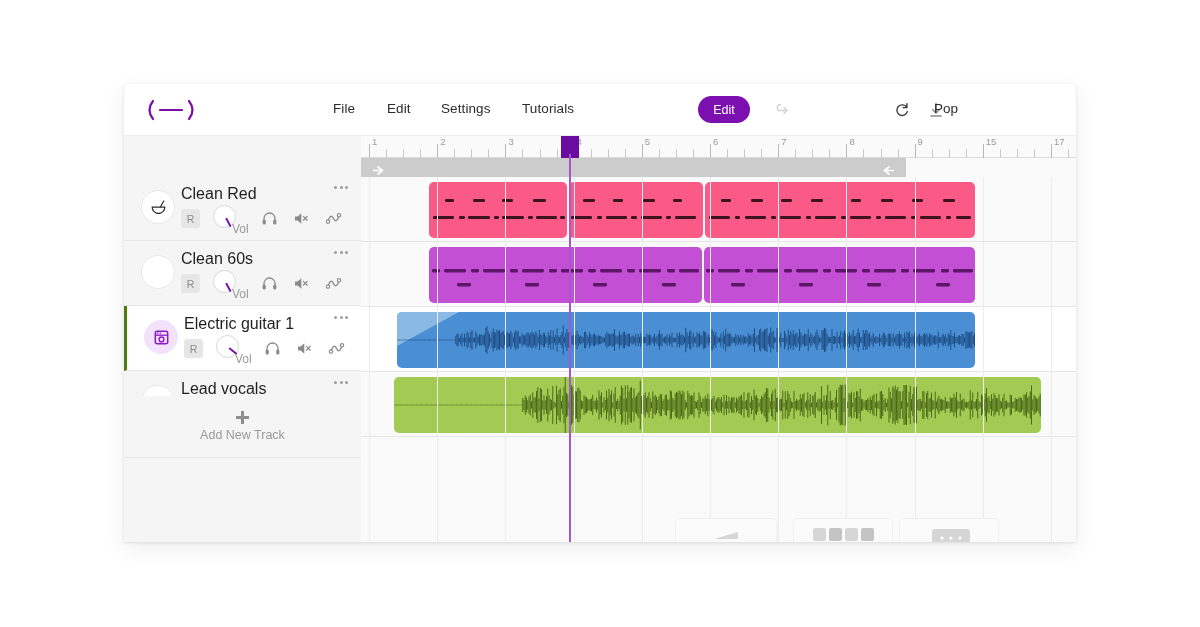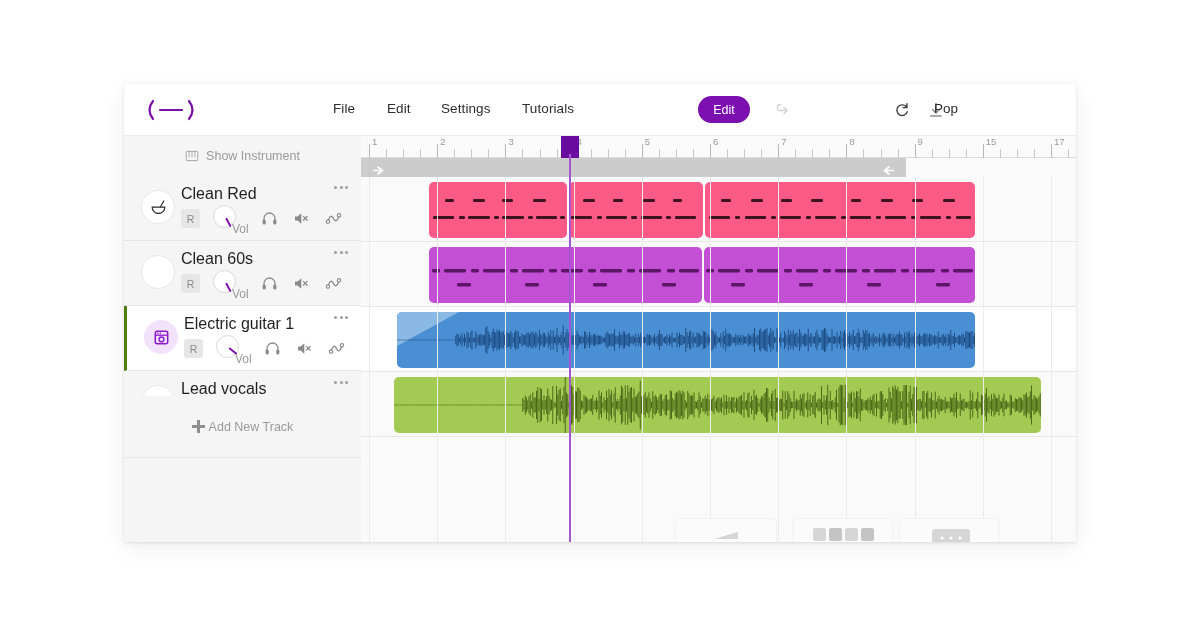--- a/index.html
+++ b/index.html
@@ -156,21 +156,21 @@
     font-size: 12px; color: #9a9a9a;
   }
   .ico-sm { position: absolute; top: 2px; width: 19px; height: 19px; cursor: pointer; }
   .ico-solo { left: 79px; }
   .ico-mute { left: 111px; }
   .ico-auto { left: 143px; }
 
   .add-track {
     position: absolute; left:0; top: 260px;
     width: 237px; height: 62px;
-    display:flex; flex-direction: row;
+    display:flex; flex-direction: column;
     align-items:center; justify-content:center; gap: 4px;
     color: #9a9a9a; font-size: 12.5px;
     cursor:pointer;
     border-bottom: 1px solid #e6e6e6;
     background: #f5f5f5;
   }
   .plus { width: 13px; height: 13px; position: relative; }
   .plus::before, .plus::after {
     content:''; position:absolute; background:#8f8f8f;
   }
@@ -295,31 +295,20 @@
         <path d="M6.5 9.4 L10 12.9 L13.5 9.4" stroke="#8c8c8c" stroke-width="1.4" fill="none" stroke-linecap="round" stroke-linejoin="round"></path>
         <line x1="4.8" y1="16" x2="15.2" y2="16" stroke="#8c8c8c" stroke-width="1.4" stroke-linecap="round"></line>
       </svg>
     </div>
 
     <div class="genre">Pop</div>
   </div>
 
   <div class="left-col">
 
-    <div class="show-instr">
-      <span class="ki">
-        <svg width="14" height="14" viewBox="0 0 14 14">
-          <rect x="1.2" y="2.4" width="11.6" height="9.2" rx="1" stroke="#b0b0b0" stroke-width="1.1" fill="none"></rect>
-          <line x1="4.1" y1="2.4" x2="4.1" y2="8.4" stroke="#b0b0b0" stroke-width="1"></line>
-          <line x1="7" y1="2.4" x2="7" y2="8.4" stroke="#b0b0b0" stroke-width="1"></line>
-          <line x1="9.9" y1="2.4" x2="9.9" y2="8.4" stroke="#b0b0b0" stroke-width="1"></line>
-        </svg>
-      </span>
-      <span>Show Instrument</span>
-    </div>
 
     <div class="track-hdr" style="top:40px">
       <div class="hdr-avatar">
         <svg width="19" height="19" viewBox="0 0 19 19">
           <path d="M3.2 9.2 H15.8 A6.3 6.3 0 0 1 3.2 9.2 Z" stroke="#2e2e2e" stroke-width="1.2" fill="none"></path>
           <line x1="11.5" y1="8.8" x2="14.8" y2="3" stroke="#2e2e2e" stroke-width="1.2" stroke-linecap="round"></line>
           <line x1="8" y1="15.4" x2="11" y2="15.4" stroke="#2e2e2e" stroke-width="1.2" stroke-linecap="round"></line>
         </svg>
       </div>
       <div class="hdr-name">Clean Red</div>

